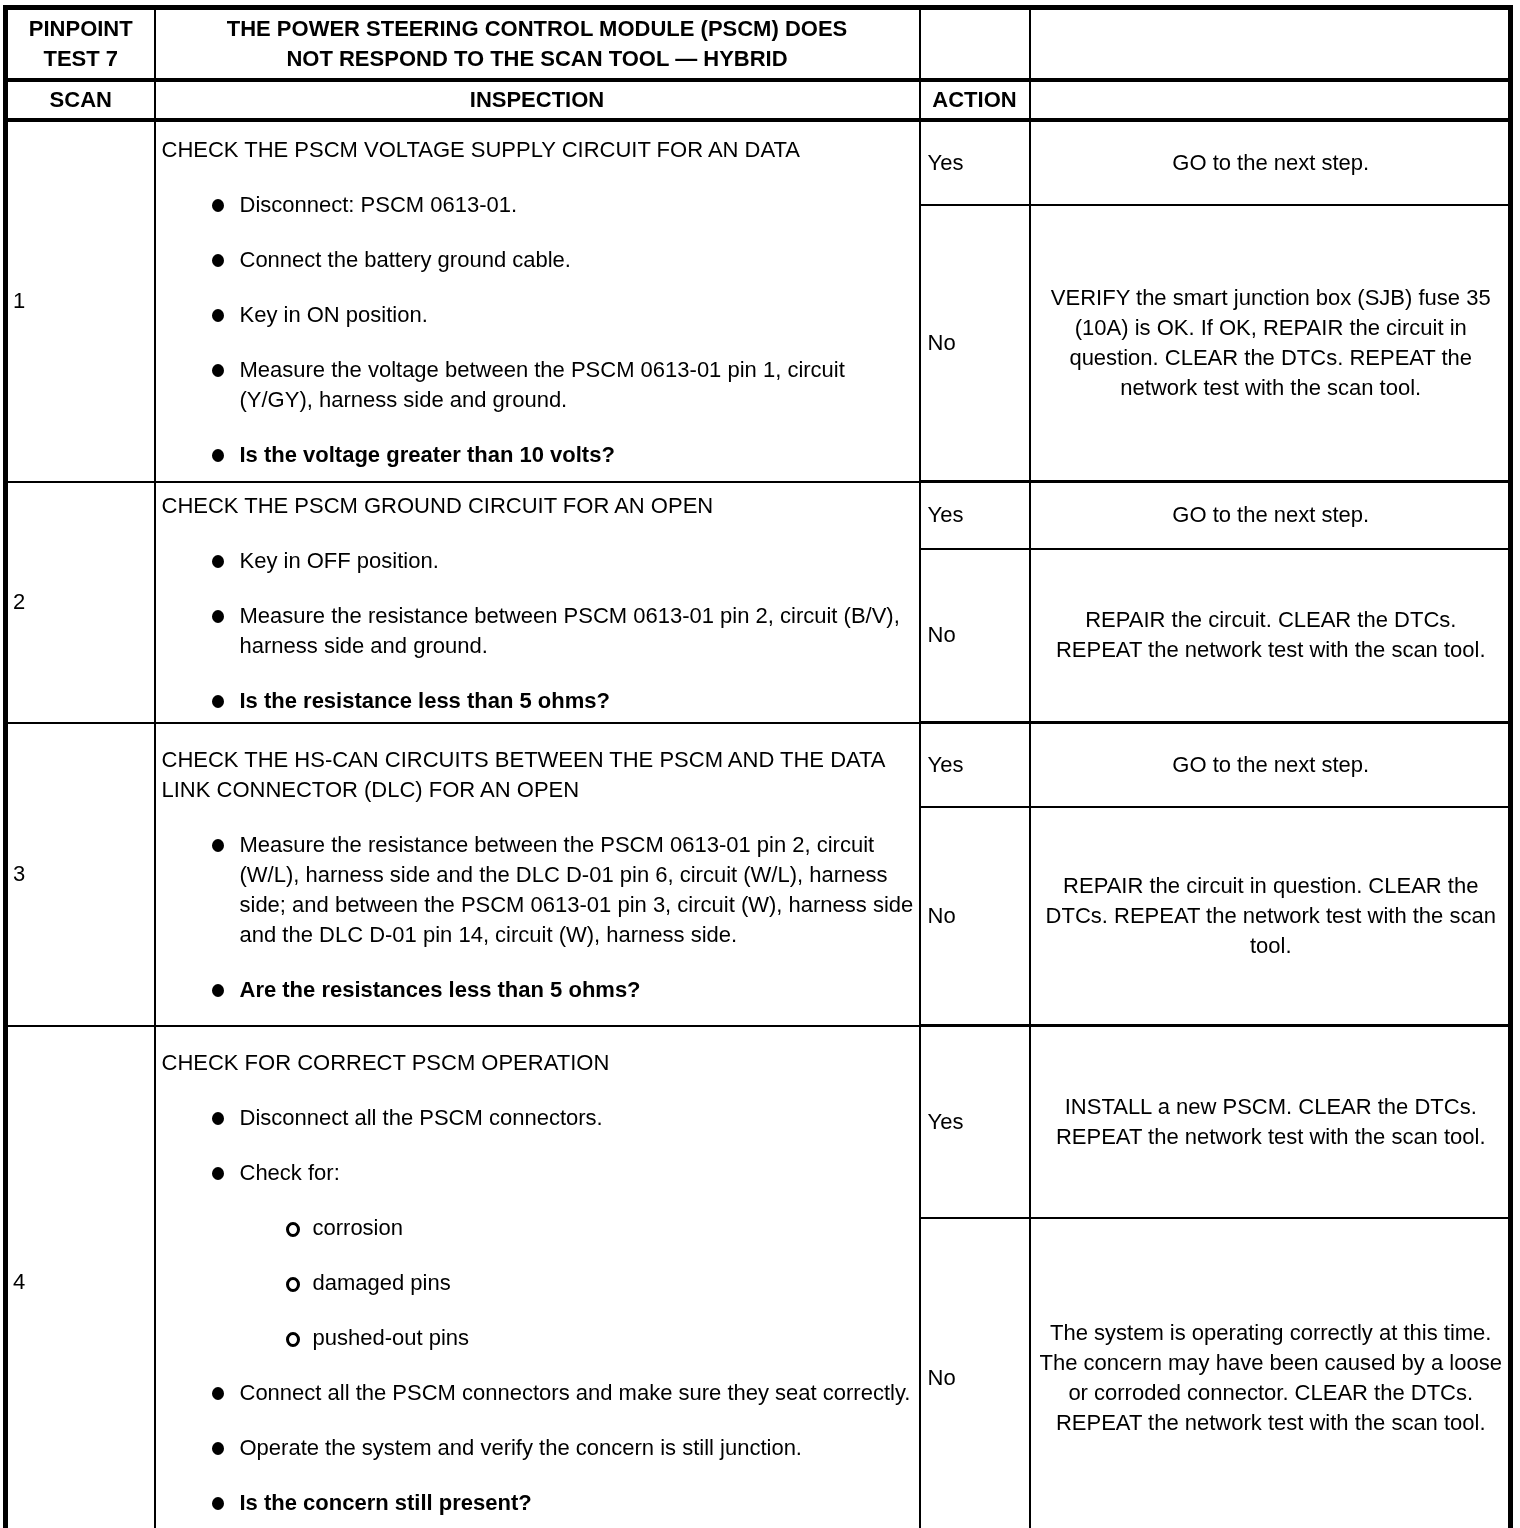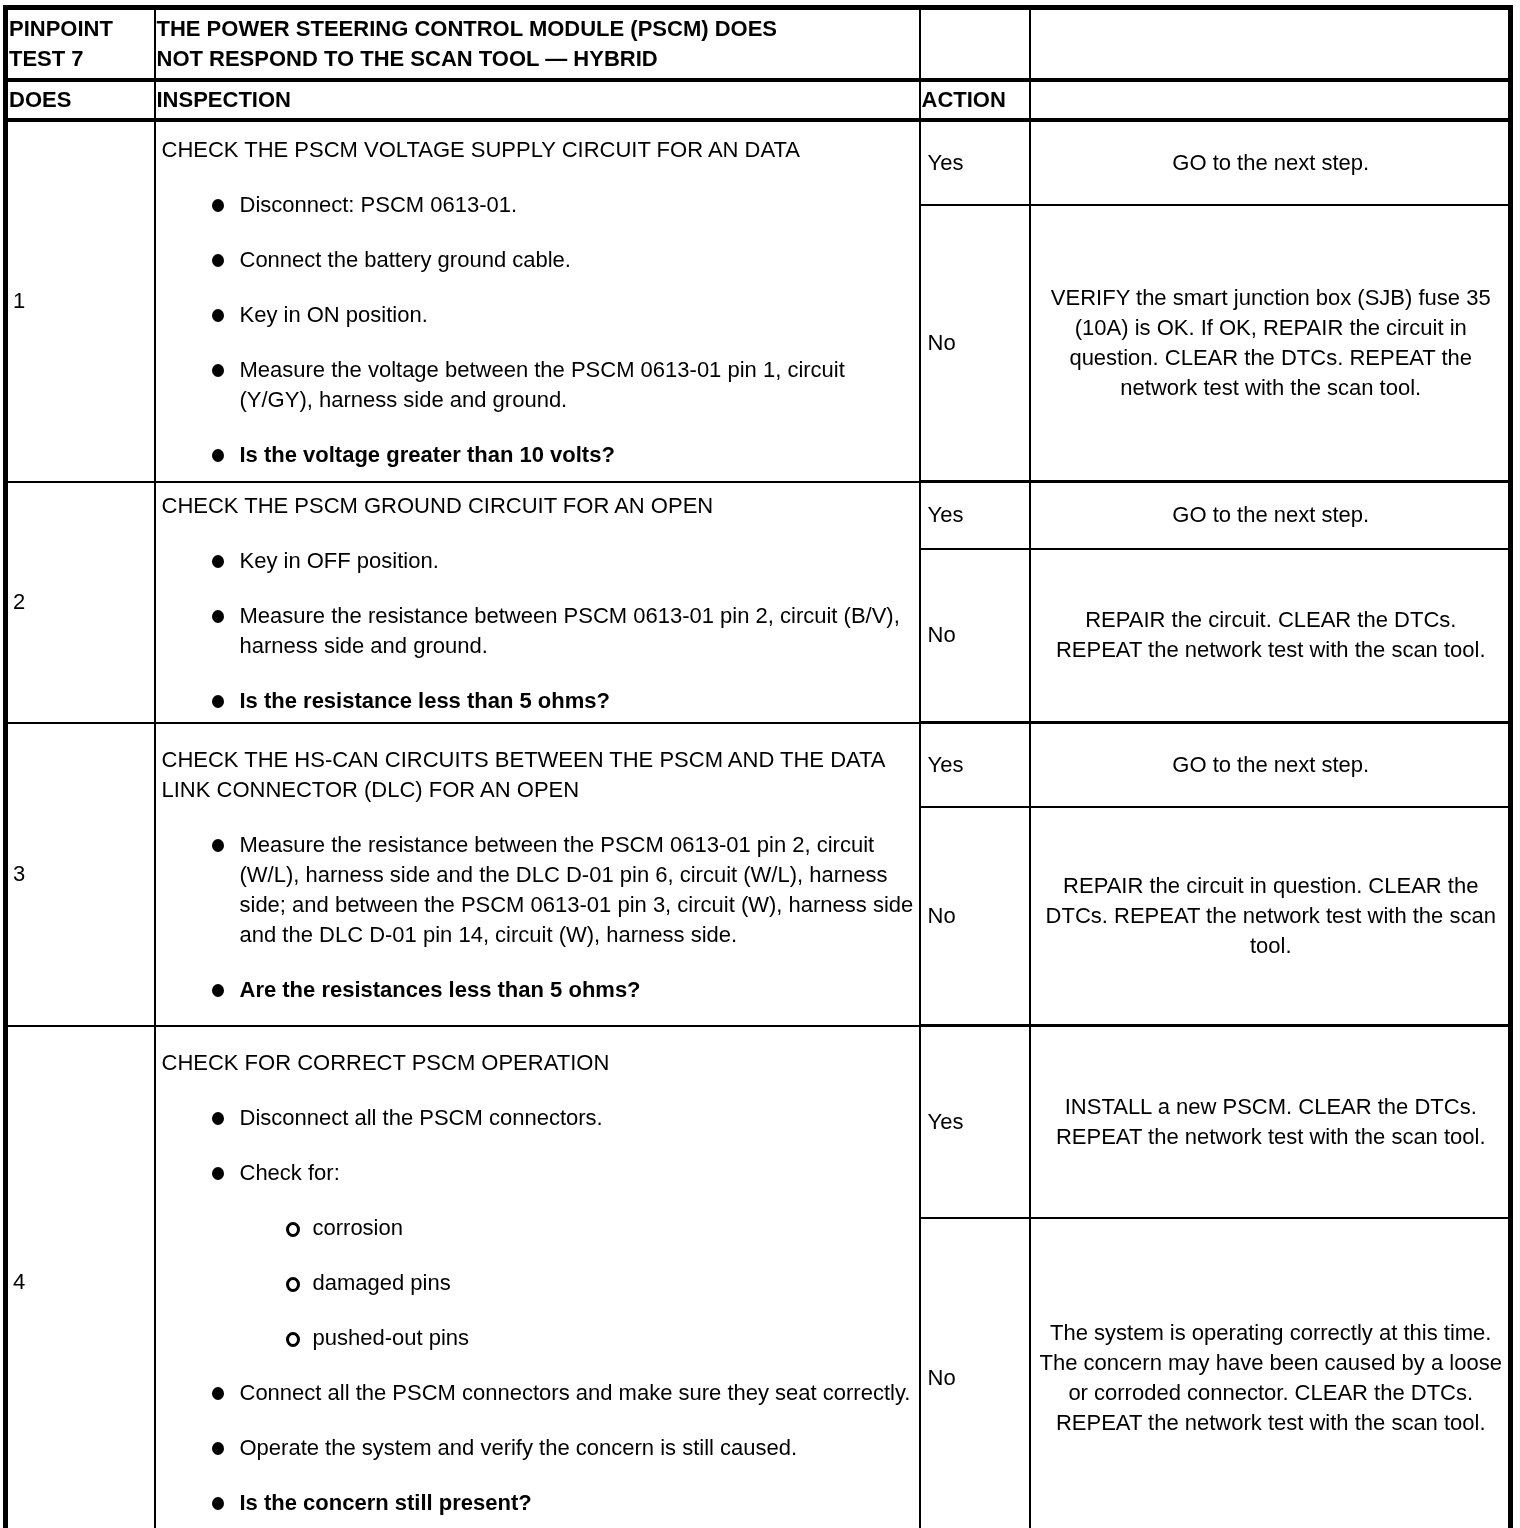--- a/index.html
+++ b/index.html
@@ -31,21 +31,21 @@
   table.ppt td {
     border: 2px solid #000;
     vertical-align: middle;
     overflow: hidden;
   }
   tr.hdr1 td { border-bottom-width: 4px; height: 66px; }
   tr.hdr2 td { border-bottom-width: 4px; height: 34px; }
   tr.no-row td, td.c-num, td.c-insp { border-bottom-width: 3px; }
 
   .bold { font-weight: bold; }
-  .center { text-align: left; }
+  .center { text-align: center; }
 
   td.c-num {
     vertical-align: middle;
     padding-left: 5px;
     text-align: left;
   }
   td.c-insp {
     vertical-align: top;
     padding: 8px 4px 6px 6px;
   }
@@ -101,21 +101,21 @@
       <tr class="hdr1">
         <td class="bold center">PINPOINT TEST 7</td>
         <td class="bold center" id="title-cell">
             <div>THE POWER STEERING CONTROL MODULE (PSCM) DOES</div>
             <div>NOT RESPOND TO THE SCAN TOOL — HYBRID</div>
           </td>
         <td></td>
         <td></td>
       </tr>
       <tr class="hdr2">
-        <td class="bold center">DOES</td>
+        <td class="bold center">SCAN</td>
         <td class="bold center">INSPECTION</td>
         <td class="bold center">ACTION</td>
         <td></td>
       </tr>
 
     <tr class="yes-row">
           <td class="c-num" rowspan="2">1</td>
           <td class="c-insp" rowspan="2">
             <div class="insp-title">CHECK THE PSCM VOLTAGE SUPPLY CIRCUIT FOR AN DATA</div>
             <div class="insp-item"><span class="glyph-dot"></span><span class="item-text">Disconnect: PSCM 0613-01.</span></div>
@@ -163,21 +163,21 @@
         <tr class="yes-row">
           <td class="c-num" rowspan="2">4</td>
           <td class="c-insp" rowspan="2">
             <div class="insp-title">CHECK FOR CORRECT PSCM OPERATION</div>
             <div class="insp-item"><span class="glyph-dot"></span><span class="item-text">Disconnect all the PSCM connectors.</span></div>
             <div class="insp-item"><span class="glyph-dot"></span><span class="item-text">Check for:</span></div>
             <div class="insp-item sub"><span class="glyph-ring"></span><span class="item-text">corrosion</span></div>
             <div class="insp-item sub"><span class="glyph-ring"></span><span class="item-text">damaged pins</span></div>
             <div class="insp-item sub"><span class="glyph-ring"></span><span class="item-text">pushed-out pins</span></div>
             <div class="insp-item"><span class="glyph-dot"></span><span class="item-text">Connect all the PSCM connectors and make sure they seat correctly.</span></div>
-            <div class="insp-item"><span class="glyph-dot"></span><span class="item-text">Operate the system and verify the concern is still caused.</span></div>
+            <div class="insp-item"><span class="glyph-dot"></span><span class="item-text">Operate the system and verify the concern is still junction.</span></div>
             <div class="insp-item q"><span class="glyph-dot"></span><span class="item-text">Is the concern still present?</span></div>
           </td>
           <td class="c-yn" style="height: 188px;">Yes</td>
           <td class="c-act">INSTALL a new PSCM. CLEAR the DTCs. REPEAT the network test with the scan tool.</td>
         </tr>
         <tr class="no-row">
           <td class="c-yn" style="height: 316px;">No</td>
           <td class="c-act">The system is operating correctly at this time. The concern may have been caused by a loose or corroded connector. CLEAR the DTCs. REPEAT the network test with the scan tool.</td>
         </tr>
       </tbody>

